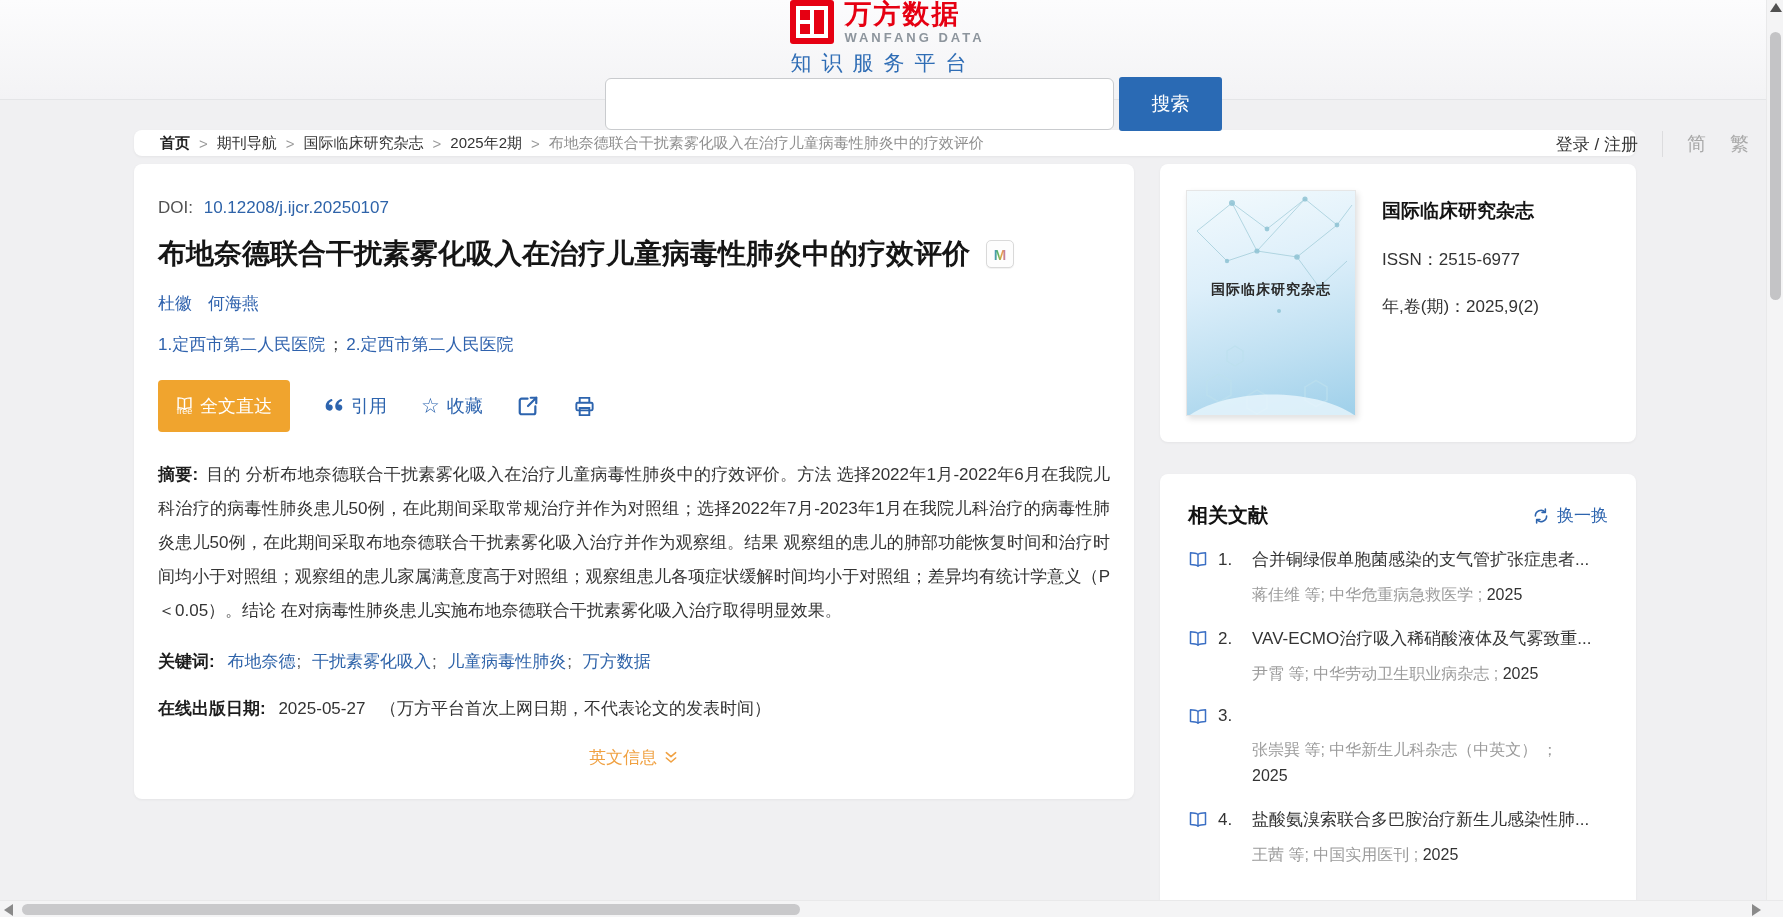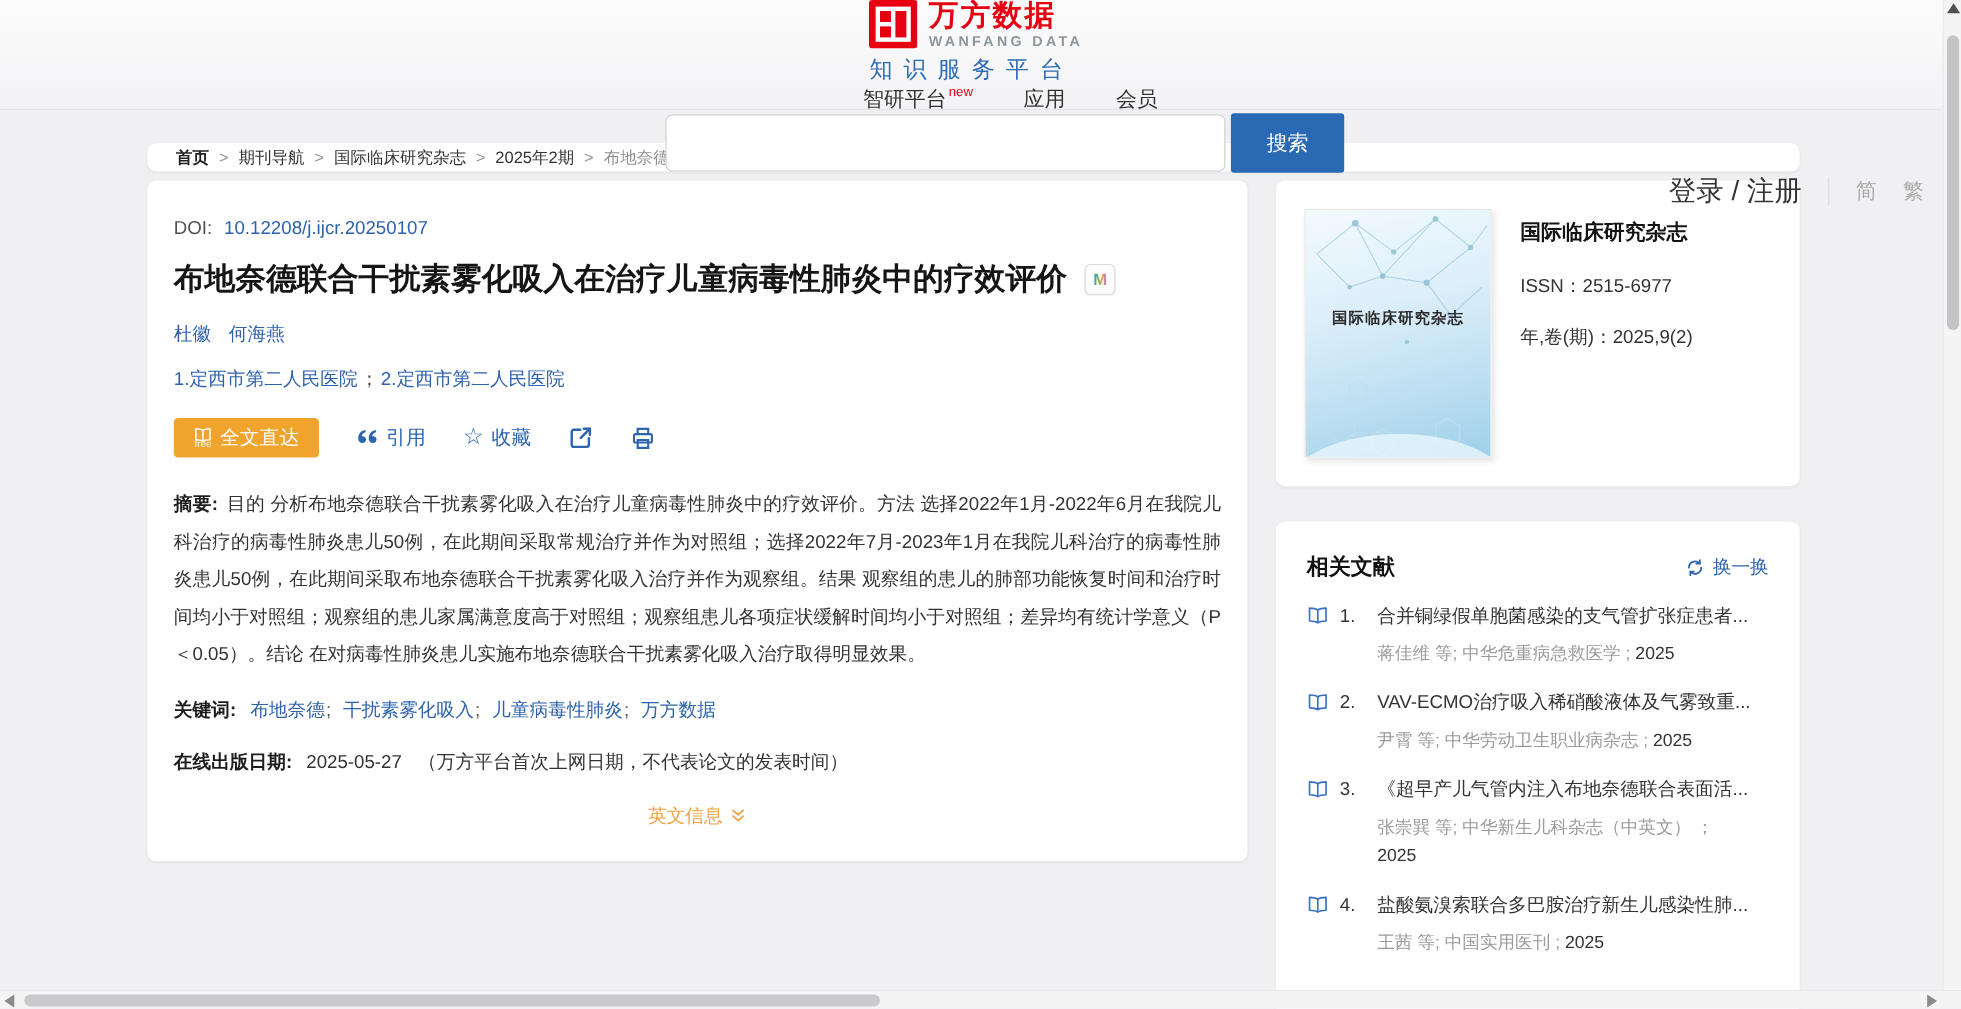--- a/index.html
+++ b/index.html
@@ -22,21 +22,21 @@
   .nav-item { font-size:19px; color:#333; cursor:pointer; position:relative; white-space:nowrap; }
   .nav-new { color:#e60012; font-size:12px; position:relative; top:-9px; margin-left:2px; }
 
   .search-wrap { display:flex; align-items:center; margin-left:52px; }
   .search-input { width:509px; height:52px; border:1px solid #c9cbce; border-radius:6px; background:#fff;
                   font-size:17px; padding:0 14px; outline:none; }
   .search-btn { width:103px; height:54px; margin-left:5px; background:#2a6ab4; color:#fff; border:none;
                 border-radius:3px; font-size:19px; cursor:pointer; font-family:inherit; }
 
   .header-right { margin-left:auto; display:flex; align-items:center; gap:24px; padding-right:14px; white-space:nowrap; }
-  .login-link { font-size:25px; color:#333; cursor:pointer; }
+  .login-link { font-size:17px; color:#333; cursor:pointer; }
   .vdiv { width:1px; height:26px; background:#dcdcde; }
   .lang { font-size:19px; color:#a9a9a9; cursor:pointer; }
 
   
   .container { width:1502px; margin:0 0 0 134px; }
   .card { background:#fff; border-radius:8px; box-shadow:0 1px 3px rgba(0,0,0,.05); }
 
   .breadcrumb { margin-top:30px; height:26px; display:flex; align-items:center; padding:0 26px;
                 font-size:15px; white-space:nowrap; overflow:hidden; }
   .bc-home { font-weight:bold; color:#222; cursor:pointer; }
@@ -64,21 +64,21 @@
 
   .authors { margin-top:20px; display:flex; gap:16px; }
   .author-link { color:#2f62ad; font-size:17px; cursor:pointer; }
 
   .affils { margin-top:18px; font-size:17px; color:#2f62ad; }
   .affil-link { color:#2f62ad; cursor:pointer; }
   .affil-sep { color:#444; margin:0 2px; }
 
   .actions { margin-top:24px; display:flex; align-items:center; gap:34px; }
   .fulltext-btn { display:flex; align-items:center; background:#f0a42e; border:none; border-radius:4px;
-                  height:36px; padding:0 18px; cursor:pointer; font-family:inherit; }
+                  height:52px; padding:0 18px; cursor:pointer; font-family:inherit; }
   .ft-ico { display:flex; flex-direction:column; align-items:center; margin-right:7px; color:#fff; }
   .ft-free { font-size:9px; color:#fff; line-height:8px; margin-top:-3px; }
   .ft-label { color:#fff; font-size:18px; }
   .act-link { display:flex; align-items:center; gap:7px; color:#2d64ae; font-size:18px; cursor:pointer; }
   .act-ico { display:flex; align-items:center; }
   .star-ico { font-size:21px; line-height:20px; color:#2d64ae; }
 
   .abstract { margin-top:26px; font-size:17px; line-height:34px; color:#333; text-align:justify; }
   .blabel { font-weight:bold; color:#1d1d1d; margin-right:8px; }
 
@@ -147,27 +147,20 @@
           <rect x="24" y="10" width="10" height="24" fill="#e60012"></rect>
         </svg>
         <div class="logo-text">
           <div class="brand-cn">万方数据</div>
           <div class="brand-en">WANFANG DATA</div>
         </div>
       </div>
       <div class="tagline">知识服务平台</div>
     </div>
 
-    <nav class="main-nav">
-      <div class="nav-item">
-        <span>智研平台</span><span class="nav-new">new</span>
-      </div>
-      <div class="nav-item">应用</div>
-      <div class="nav-item">会员</div>
-    </nav>
 
     <div class="search-wrap">
       <input class="search-input" type="text" value="" style="">
       <button class="search-btn">搜索</button>
     </div>
 
     <div class="header-right">
       <span class="login-link">登录 / 注册</span>
       <span class="vdiv"></span>
       <span class="lang">简</span>
@@ -381,21 +374,20 @@
 
           <div class="rel-item">
             <div class="rel-line1">
               <span class="rel-book">
                 <svg width="20" height="17" viewBox="0 0 24 20" fill="none" stroke="#3b6fc4" stroke-width="1.8" stroke-linejoin="round">
                   <path d="M12 4C10 2.5 7.3 2 3 2v14c4.3 0 7 .5 9 2 2-1.5 4.7-2 9-2V2c-4.3 0-7 .5-9 2z"></path>
                   <path d="M12 4v14"></path>
                 </svg>
               </span>
               <span class="rel-num">3.</span>
-              <span class="rel-item-title">《超早产儿气管内注入布地奈德联合表面活...</span>
             </div>
             <div class="rel-meta">
               <span>张崇巽 等;</span>
               <span>中华新生儿科杂志（中英文） ；</span>
               <span class="rel-year">2025</span>
             </div>
           </div>
 
           <div class="rel-item">
             <div class="rel-line1">

